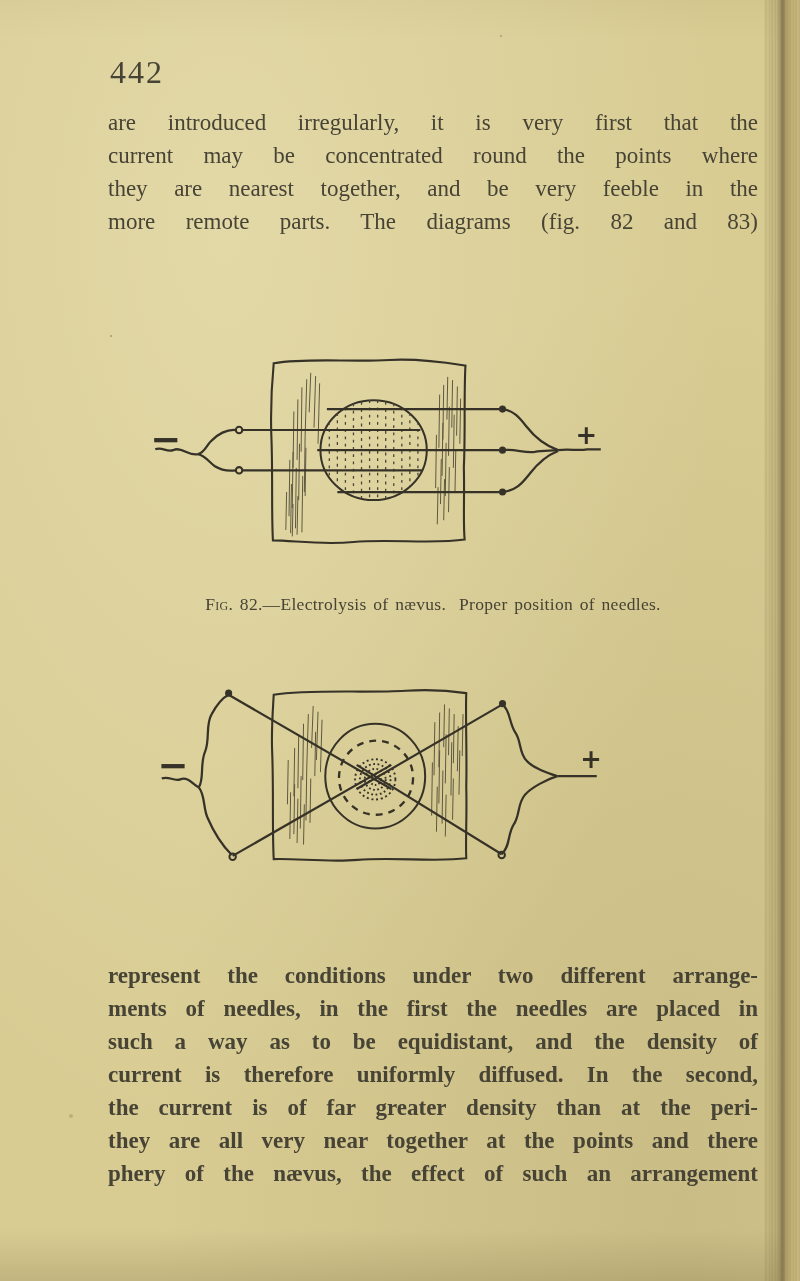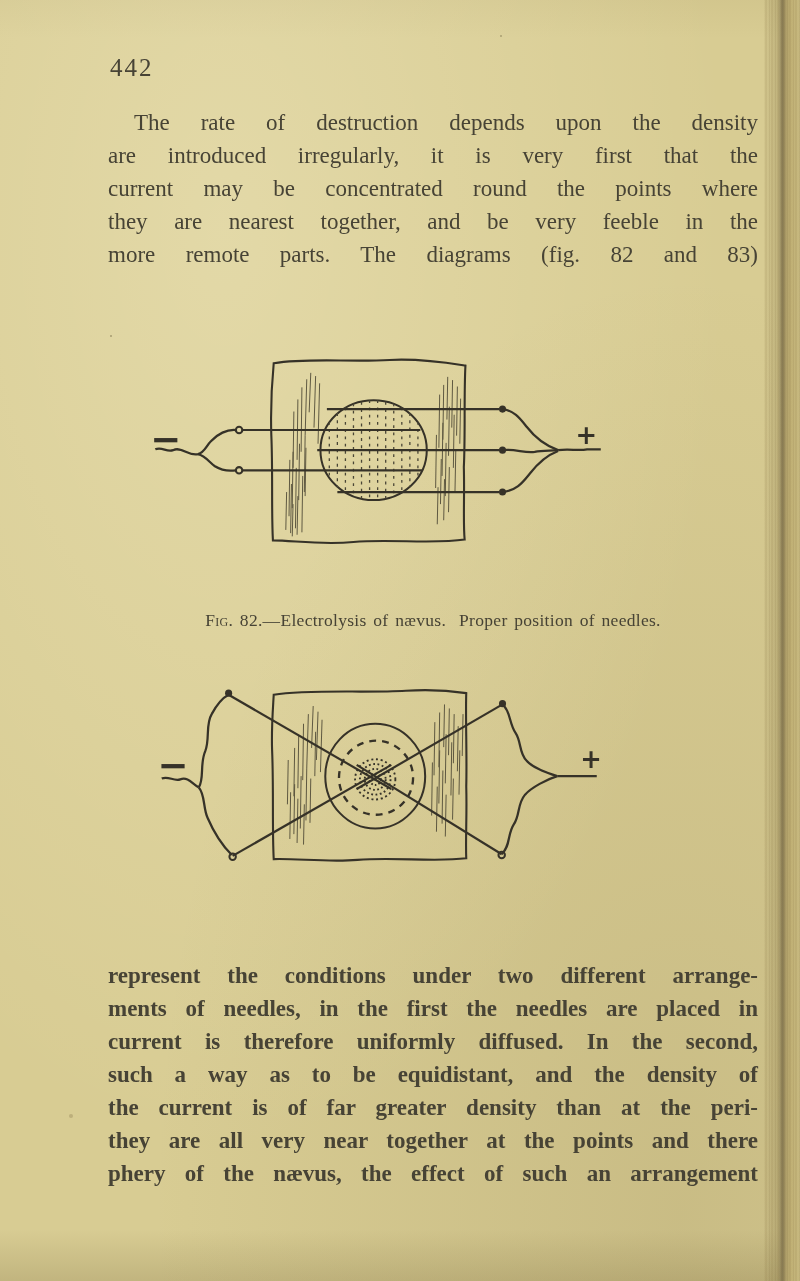--- a/index.html
+++ b/index.html
@@ -17,21 +17,21 @@
     color:#474335;
   }
   .right-edge{
     position:absolute;top:0;right:0;width:36px;height:100%;
     background:
       repeating-linear-gradient(90deg, rgba(140,120,70,0.0) 0px, rgba(140,120,70,0.25) 2px, rgba(190,170,110,0.0) 4px, rgba(120,100,55,0.22) 6px),
       linear-gradient(90deg, rgba(120,105,60,0) 0%, rgba(120,105,60,0.20) 38%, #877a53 52%, #b3a36c 62%, #c4b478 76%, #ccbe84 100%);
   }
   .speck{position:absolute;width:2px;height:2px;border-radius:50%;background:rgba(95,85,50,0.45);
     box-shadow: 390px -300px 0 rgba(95,85,50,0.4), -40px 780px 0 1px rgba(120,100,60,0.28), 480px 640px 0 rgba(95,85,50,0.35), 255px 1080px 0 rgba(95,85,50,0.3);}
-  .pageno{position:absolute;left:110px;top:54px;font-size:25px;letter-spacing:2px;}
+  .pageno{position:absolute;left:110px;top:54px;font-size:32px;letter-spacing:2px;}
   .runhead{position:absolute;left:311px;top:59px;font-size:18px;letter-spacing:1.2px;word-spacing:4px;}
   .textblock{position:absolute;left:108px;width:650px;}
   .tline{
     height:33px;line-height:33px;font-size:23px;
     text-align:justify;text-align-last:justify;
     white-space:nowrap;
   }
   .tline.indent{padding-left:26px;}
   .caption{
     position:absolute;left:108px;width:650px;text-align:center;
@@ -44,21 +44,20 @@
   svg text{fill:#363228;font-family:"DejaVu Sans",sans-serif;font-weight:bold;}
 </style>
 </head>
 <body>
 
 <div class="page">
 
   <div class="pageno">442</div>
 
   <div class="textblock" style="top:106px;">
-    <div class="tline indent">The rate of destruction depends upon the density</div>
     <div class="tline">are introduced irregularly, it is very first that the</div>
     <div class="tline">current may be concentrated round the points where</div>
     <div class="tline">they are nearest together, and be very feeble in the</div>
     <div class="tline">more remote parts.  The diagrams (fig. 82 and 83)</div>
   </div>
 
   <svg class="figsvg" style="top:330px;" width="580" height="250" viewBox="140 330 720 250">
 
     <path class="ink" stroke-width="2.6" d="M 306 341 C 350 334 400 340 450 337 C 490 335 525 341 544 344
          C 542 380 544 430 542 470 C 543 505 541 540 543 560
@@ -146,21 +145,21 @@
     <g class="ink" stroke-width="2.8">
       <path d="M 590 398 C 605 400 612 410 620 420 C 630 433 645 444 659 449"></path>
       <path d="M 590 449 C 605 447 618 453 630 451 C 640 449 650 450 659 449"></path>
       <path d="M 590 501 C 608 499 615 489 624 478 C 634 465 646 455 659 450"></path>
       <path d="M 659 449 C 672 447 684 450 695 448 L 712 448"></path>
     </g>
     <text x="172" y="436" font-size="46" text-anchor="middle" dominant-baseline="central">−</text>
     <text x="694" y="430" font-size="32" text-anchor="middle" dominant-baseline="central">+</text>
   </svg>
 
-  <div class="caption" style="top:608px;">
+  <div class="caption" style="top:592px;">
     <span class="fcaps">Fig. 82.</span><span>—Electrolysis of nævus.</span><span class="cnote">Proper position of needles.</span>
   </div>
 
   <svg class="figsvg" style="top:650px;" width="580" height="245" viewBox="140 650 720 245">
 
     <path class="ink" stroke-width="2.6" d="M 306 676 C 350 669 420 674 470 671 C 500 669 532 672 545 674
          C 544 705 546 750 545 790 C 546 825 544 855 545 879
          C 505 884 455 877 410 881 C 372 884 335 879 306 880
          C 304 842 306 792 304 745 C 303 718 305 694 306 676 Z"></path>
 
@@ -238,22 +237,22 @@
       <path d="M 658 777 L 707 777"></path>
     </g>
     <text x="181" y="764" font-size="46" text-anchor="middle" dominant-baseline="central">−</text>
     <text x="700" y="756" font-size="32" text-anchor="middle" dominant-baseline="central">+</text>
   </svg>
 
 
   <div class="textblock" style="top:959px;font-weight:bold;">
     <div class="tline">represent the conditions under two different arrange-</div>
     <div class="tline">ments of needles, in the first the needles are placed in</div>
+    <div class="tline">such a way as to be equidistant, and the density of</div>
     <div class="tline">current is therefore uniformly diffused.  In the second,</div>
-    <div class="tline">such a way as to be equidistant, and the density of</div>
     <div class="tline">the current is of far greater density than at the peri-</div>
     <div class="tline">they are all very near together at the points and there</div>
     <div class="tline">phery of the nævus, the effect of such an arrangement</div>
   </div>
 
   <div class="speck" style="left:110px;top:335px;"></div>
   <div class="right-edge"></div>
 </div>
 
 </body></html>

